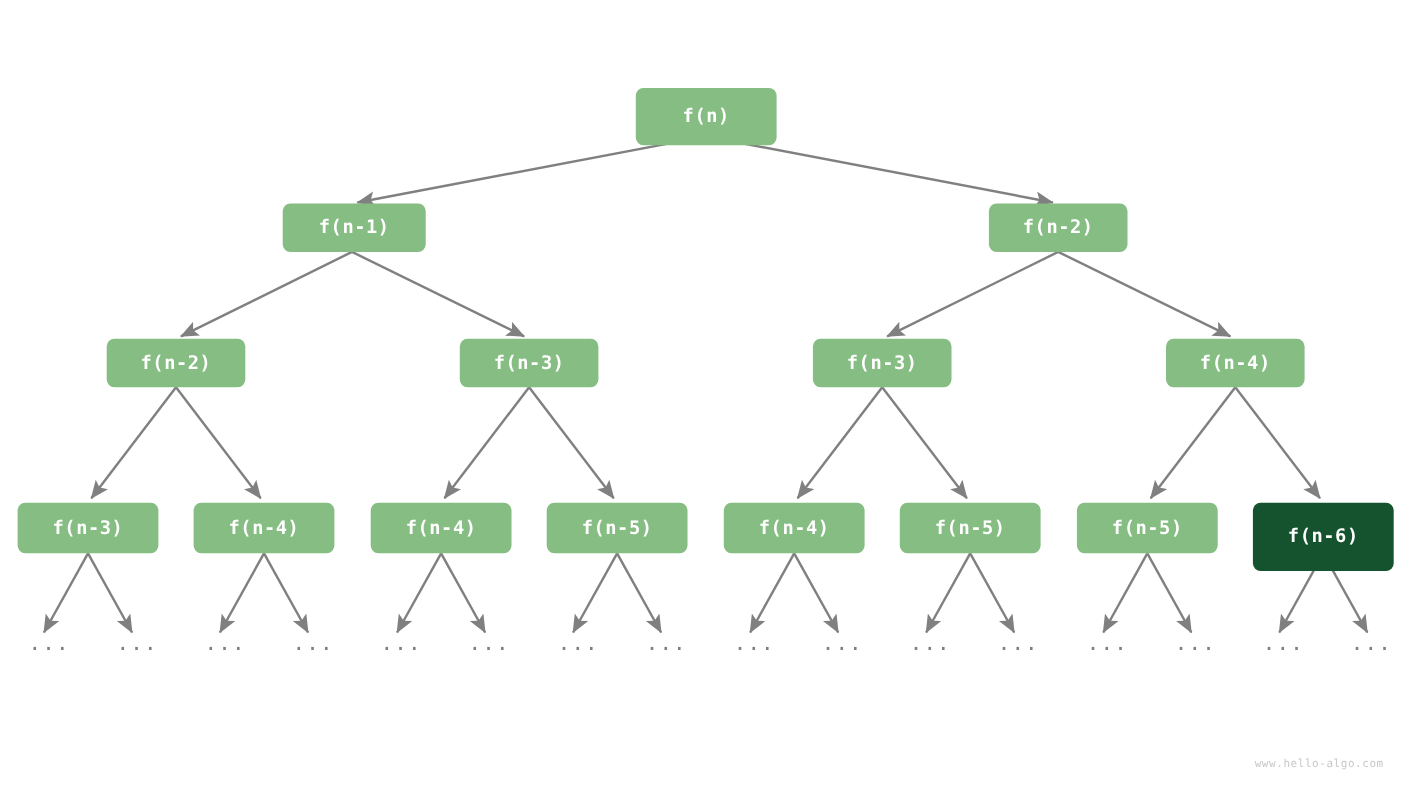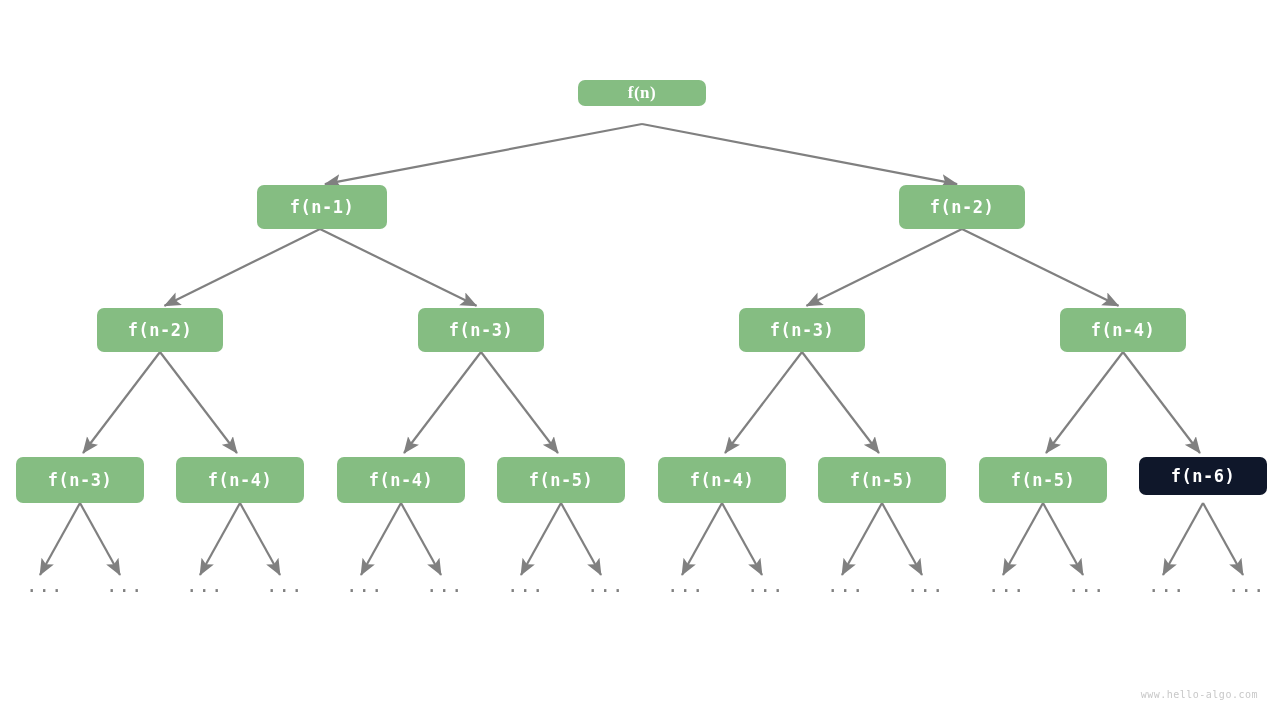--- a/index.html
+++ b/index.html
@@ -101,35 +101,35 @@
         <line x1="882" y1="503" x2="842" y2="575" stroke="#808080" stroke-width="2.2" stroke-linecap="butt" marker-end="url(#arrowhead)"></line>
         <line x1="882" y1="503" x2="922" y2="575" stroke="#808080" stroke-width="2.2" stroke-linecap="butt" marker-end="url(#arrowhead)"></line>
         <line x1="1043" y1="503" x2="1003" y2="575" stroke="#808080" stroke-width="2.2" stroke-linecap="butt" marker-end="url(#arrowhead)"></line>
         <line x1="1043" y1="503" x2="1083" y2="575" stroke="#808080" stroke-width="2.2" stroke-linecap="butt" marker-end="url(#arrowhead)"></line>
         <line x1="1203" y1="503" x2="1163" y2="575" stroke="#808080" stroke-width="2.2" stroke-linecap="butt" marker-end="url(#arrowhead)"></line>
         <line x1="1203" y1="503" x2="1243" y2="575" stroke="#808080" stroke-width="2.2" stroke-linecap="butt" marker-end="url(#arrowhead)"></line>
       </g>
   </svg>
 
   <div id="node-layer">
-      <div class="node-box" style="left: 578px; top: 80px; width: 128px; height: 26px; background: rgb(133, 189, 130); color: rgb(255, 255, 255); font-family: Liberation Serif, serif;">f(n)</div>
+      <div class="node-box" style="left: 578px; top: 80px; width: 128px; height: 52px; background: rgb(133, 189, 130); color: rgb(255, 255, 255);">f(n)</div>
       <div class="node-box" style="left: 257px; top: 185px; width: 130px; height: 44px; background: rgb(133, 189, 130); color: rgb(255, 255, 255);">f(n-1)</div>
       <div class="node-box" style="left: 899px; top: 185px; width: 126px; height: 44px; background: rgb(133, 189, 130); color: rgb(255, 255, 255);">f(n-2)</div>
       <div class="node-box" style="left: 97px; top: 308px; width: 126px; height: 44px; background: rgb(133, 189, 130); color: rgb(255, 255, 255);">f(n-2)</div>
       <div class="node-box" style="left: 418px; top: 308px; width: 126px; height: 44px; background: rgb(133, 189, 130); color: rgb(255, 255, 255);">f(n-3)</div>
       <div class="node-box" style="left: 739px; top: 308px; width: 126px; height: 44px; background: rgb(133, 189, 130); color: rgb(255, 255, 255);">f(n-3)</div>
       <div class="node-box" style="left: 1060px; top: 308px; width: 126px; height: 44px; background: rgb(133, 189, 130); color: rgb(255, 255, 255);">f(n-4)</div>
       <div class="node-box" style="left: 16px; top: 457px; width: 128px; height: 46px; background: rgb(133, 189, 130); color: rgb(255, 255, 255);">f(n-3)</div>
       <div class="node-box" style="left: 176px; top: 457px; width: 128px; height: 46px; background: rgb(133, 189, 130); color: rgb(255, 255, 255);">f(n-4)</div>
       <div class="node-box" style="left: 337px; top: 457px; width: 128px; height: 46px; background: rgb(133, 189, 130); color: rgb(255, 255, 255);">f(n-4)</div>
       <div class="node-box" style="left: 497px; top: 457px; width: 128px; height: 46px; background: rgb(133, 189, 130); color: rgb(255, 255, 255);">f(n-5)</div>
       <div class="node-box" style="left: 658px; top: 457px; width: 128px; height: 46px; background: rgb(133, 189, 130); color: rgb(255, 255, 255);">f(n-4)</div>
       <div class="node-box" style="left: 818px; top: 457px; width: 128px; height: 46px; background: rgb(133, 189, 130); color: rgb(255, 255, 255);">f(n-5)</div>
       <div class="node-box" style="left: 979px; top: 457px; width: 128px; height: 46px; background: rgb(133, 189, 130); color: rgb(255, 255, 255);">f(n-5)</div>
-      <div class="node-box" style="left: 1139px; top: 457px; width: 128px; height: 38px; background: #0f172a; color: rgb(255, 255, 255);">f(n-6)</div>
+      <div class="node-box" style="left: 1139px; top: 457px; width: 128px; height: 62px; background: #14532d; color: rgb(255, 255, 255);">f(n-6)</div>
     </div>
   <div id="ellipsis-layer">
       <div class="ellipsis" style="left: 26px; top: 576px; color: rgb(128, 128, 128);">...</div>
       <div class="ellipsis" style="left: 106px; top: 576px; color: rgb(128, 128, 128);">...</div>
       <div class="ellipsis" style="left: 186px; top: 576px; color: rgb(128, 128, 128);">...</div>
       <div class="ellipsis" style="left: 266px; top: 576px; color: rgb(128, 128, 128);">...</div>
       <div class="ellipsis" style="left: 346px; top: 576px; color: rgb(128, 128, 128);">...</div>
       <div class="ellipsis" style="left: 426px; top: 576px; color: rgb(128, 128, 128);">...</div>
       <div class="ellipsis" style="left: 507px; top: 576px; color: rgb(128, 128, 128);">...</div>
       <div class="ellipsis" style="left: 587px; top: 576px; color: rgb(128, 128, 128);">...</div>

